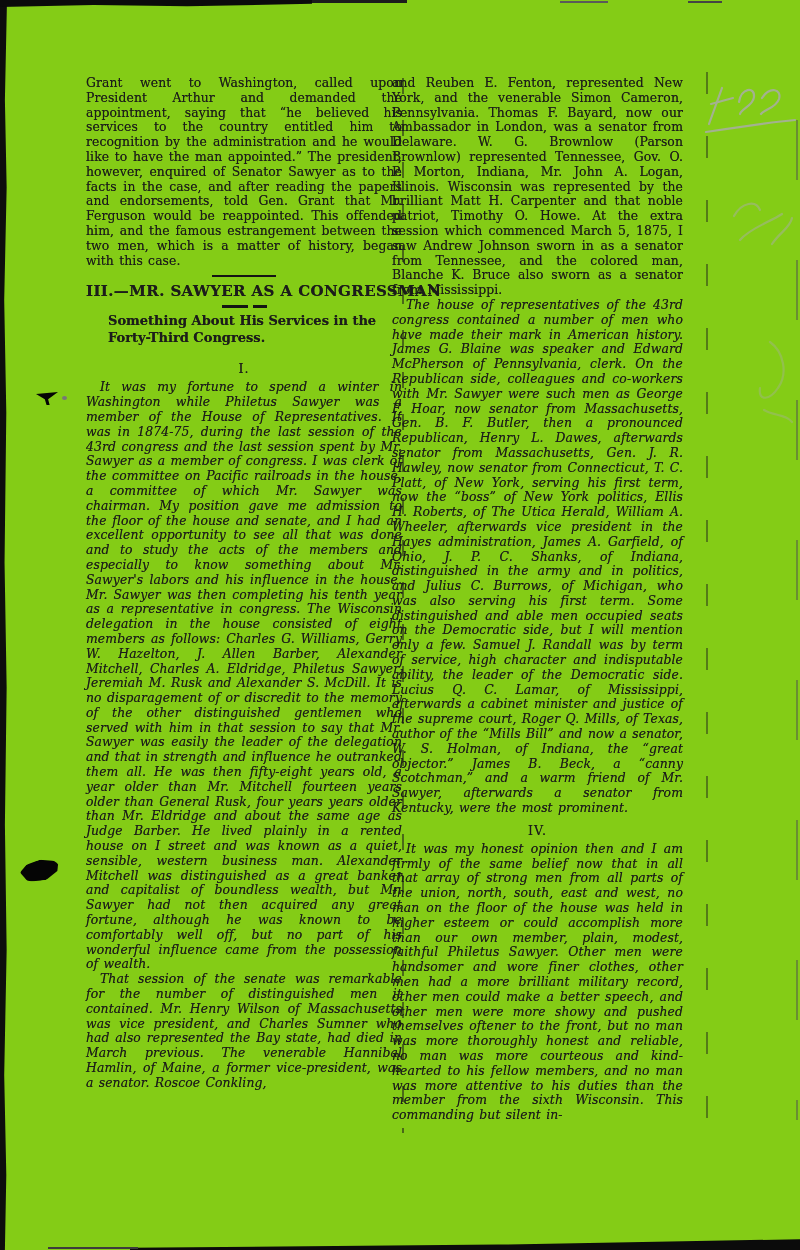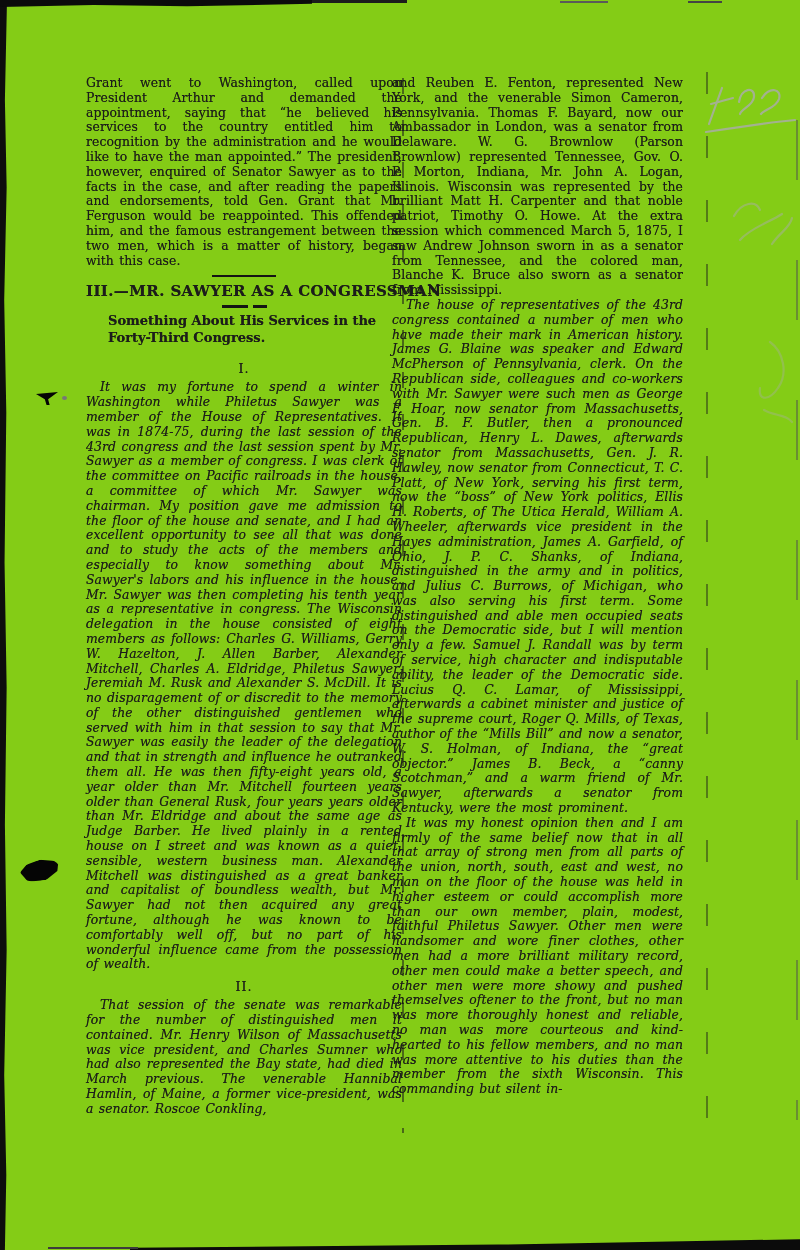--- a/index.html
+++ b/index.html
@@ -116,25 +116,25 @@
 
     <div class="dash-rule">
       <span class="d1"></span><span class="d2"></span>
     </div>
 
     <h2 class="subhead">Something About His Services in the Forty-Third Congress.</h2>
 
     <div class="numeral">I.</div>
     <p class="body indent">It was my fortune to spend a winter in Washington while Philetus Sawyer was a member of the House of Representatives. It was in 1874-75, during the last session of the 43rd congress and the last session spent by Mr. Sawyer as a member of congress. I was clerk of the committee on Pacific railroads in the house, a committee of which Mr. Sawyer was chairman. My position gave me admission to the floor of the house and senate, and I had an excellent opportunity to see all that was done and to study the acts of the members and especially to know something about Mr. Sawyer's labors and his influence in the house. Mr. Sawyer was then completing his tenth year as a representative in congress. The Wisconsin delegation in the house consisted of eight members as follows: Charles G. Williams, Gerry W. Hazelton, J. Allen Barber, Alexander Mitchell, Charles A. Eldridge, Philetus Sawyer, Jeremiah M. Rusk and Alexander S. McDill. It is no disparagement of or discredit to the memory of the other distinguished gentlemen who served with him in that session to say that Mr. Sawyer was easily the leader of the delegation and that in strength and influence he outranked them all. He was then fifty-eight years old, a year older than Mr. Mitchell fourteen years older than General Rusk, four years years older than Mr. Eldridge and about the same age as Judge Barber. He lived plainly in a rented house on I street and was known as a quiet, sensible, western business man. Alexander Mitchell was distinguished as a great banker and capitalist of boundless wealth, but Mr. Sawyer had not then acquired any great fortune, although he was known to be comfortably well off, but no part of his wonderful influence came from the possession of wealth.</p>
 
-    <div class="numeral">II.</div>
     <p class="body indent">That session of the senate was remarkable for the number of distinguished men it contained. Mr. Henry Wilson of Massachusetts was vice president, and Charles Sumner who had also represented the Bay state, had died in March previous. The venerable Hannibal Hamlin, of Maine, a former vice-president, was a senator. Roscoe Conkling,</p>
   </div>
 
   <div class="col col-right">
     <p class="body cont">and Reuben E. Fenton, represented New York, and the venerable Simon Cameron, Pennsylvania. Thomas F. Bayard, now our Ambassador in London, was a senator from Delaware. W. G. Brownlow (Parson Brownlow) represented Tennessee, Gov. O. P. Morton, Indiana, Mr. John A. Logan, Illinois. Wisconsin was represented by the brilliant Matt H. Carpenter and that noble patriot, Timothy O. Howe. At the extra session which commenced March 5, 1875, I saw Andrew Johnson sworn in as a senator from Tennessee, and the colored man, Blanche K. Bruce also sworn as a senator from Mississippi.</p>
 
     <p class="body indent">The house of representatives of the 43rd congress contained a number of men who have made their mark in American history. James G. Blaine was speaker and Edward McPherson of Pennsylvania, clerk. On the Republican side, colleagues and co-workers with Mr. Sawyer were such men as George F. Hoar, now senator from Massachusetts, Gen. B. F. Butler, then a pronounced Republican, Henry L. Dawes, afterwards senator from Massachusetts, Gen. J. R. Hawley, now senator from Connecticut, T. C. Platt, of New York, serving his first term, now the “boss” of New York politics, Ellis H. Roberts, of The Utica Herald, William A. Wheeler, afterwards vice president in the Hayes administration, James A. Garfield, of Ohio, J. P. C. Shanks, of Indiana, distinguished in the army and in politics, and Julius C. Burrows, of Michigan, who was also serving his first term. Some distinguished and able men occupied seats on the Democratic side, but I will mention only a few. Samuel J. Randall was by term of service, high character and indisputable ability, the leader of the Democratic side. Lucius Q. C. Lamar, of Mississippi, afterwards a cabinet minister and justice of the supreme court, Roger Q. Mills, of Texas, author of the “Mills Bill” and now a senator, W. S. Holman, of Indiana, the “great objector.” James B. Beck, a “canny Scotchman,” and a warm friend of Mr. Sawyer, afterwards a senator from Kentucky, were the most prominent.</p>
 
+    <div class="numeral">IV.</div>
     <p class="body indent">It was my honest opinion then and I am firmly of the same belief now that in all that array of strong men from all parts of the union, north, south, east and west, no man on the floor of the house was held in higher esteem or could accomplish more than our own member, plain, modest, faithful Philetus Sawyer. Other men were handsomer and wore finer clothes, other men had a more brilliant military record, other men could make a better speech, and other men were more showy and pushed themselves oftener to the front, but no man was more thoroughly honest and reliable, no man was more courteous and kind-hearted to his fellow members, and no man was more attentive to his duties than the member from the sixth Wisconsin. This commanding but silent in-</p>
   </div>
 
 </div>
 
 </body></html>

